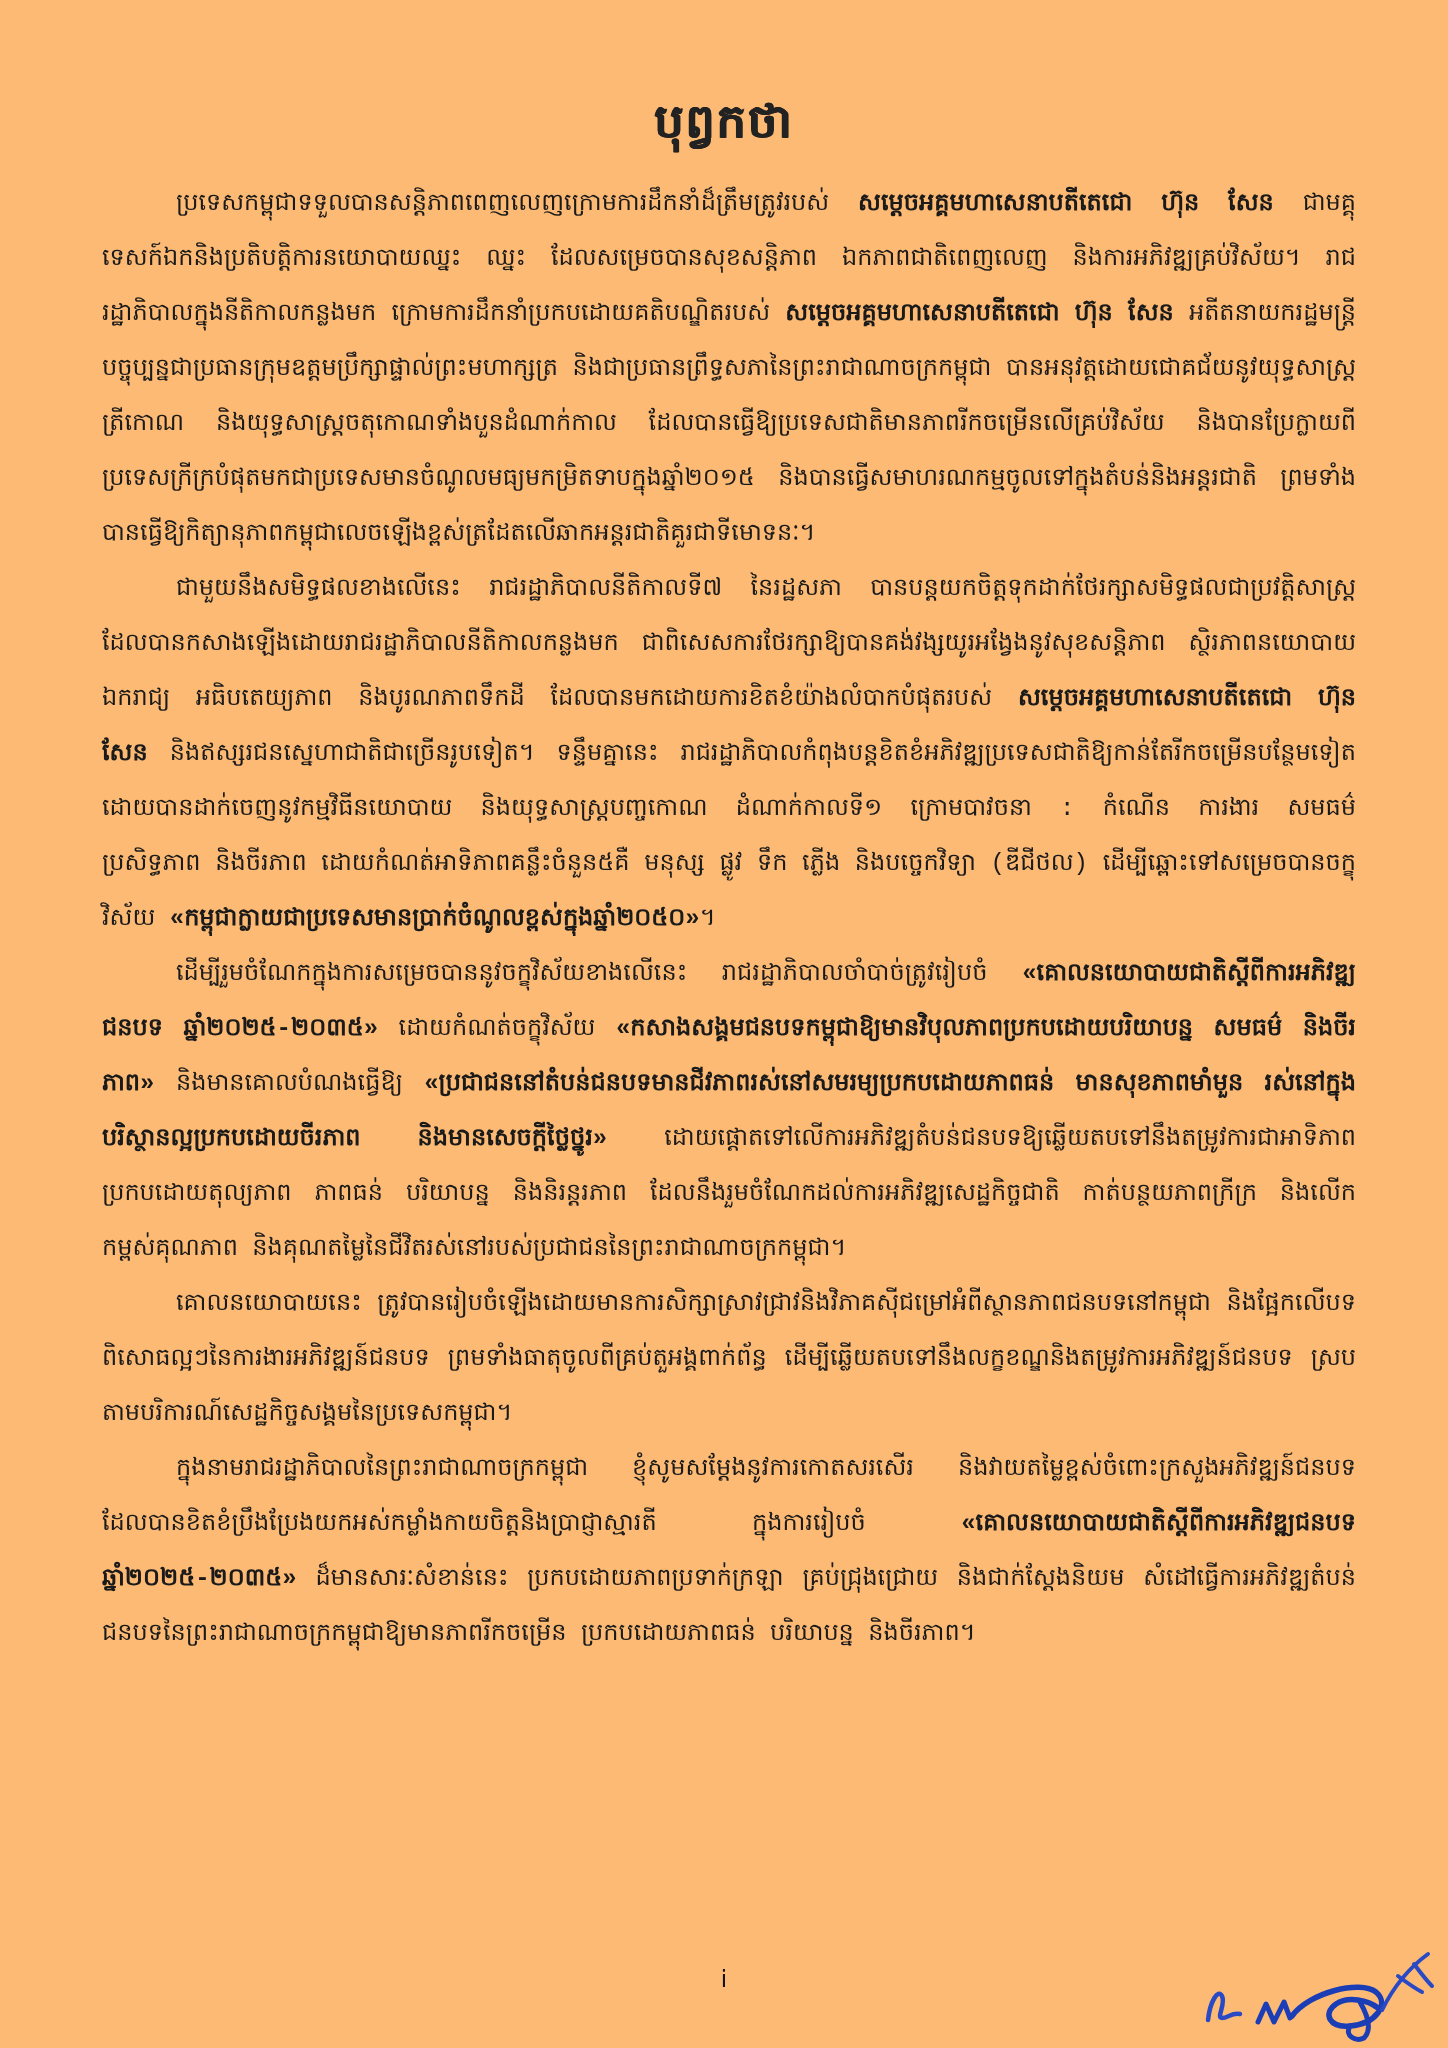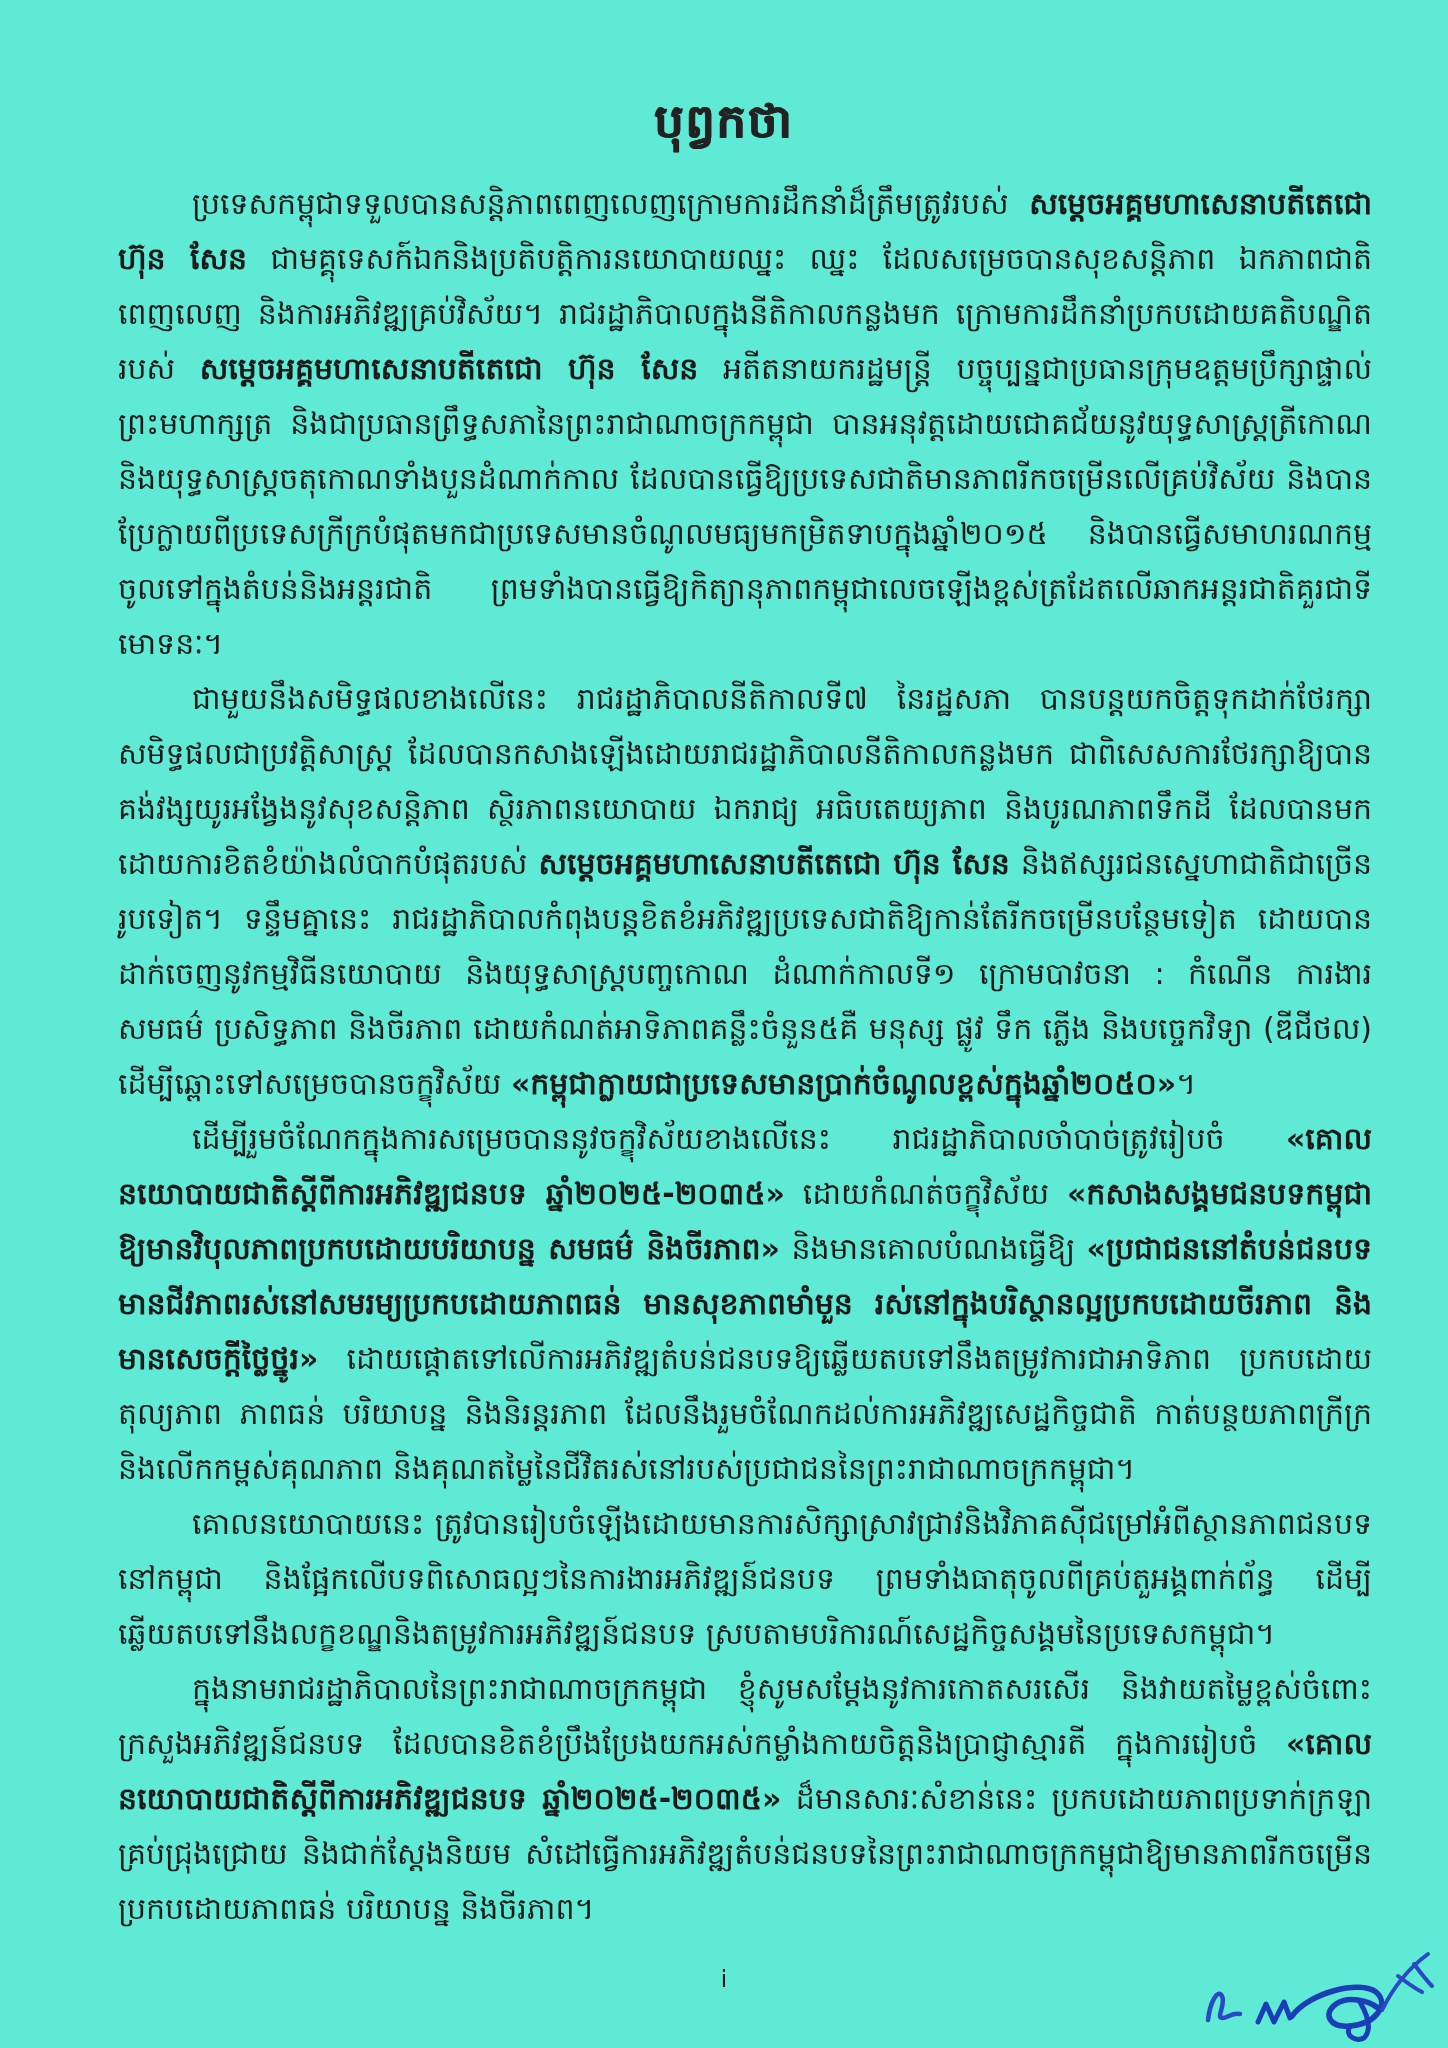--- a/index.html
+++ b/index.html
@@ -1,47 +1,48 @@
 <!DOCTYPE html>
 <html><head>
 <meta charset="utf-8">
 <style>
   html, body { margin: 0; padding: 0; background: #e8e8e8; }
   .page {
     position: relative;
     width: 1448px;
     height: 2048px;
     margin: 0 auto;
-    background: #5eead4;
+    background: #fdba74;
     font-family: "DejaVu Sans", sans-serif;
     color: #1a1a1a;
     overflow: hidden;
   }
   .doc-title {
     position: absolute;
     top: 92px;
     left: 0;
     width: 100%;
     text-align: center;
     font-size: 46px;
     font-weight: 700;
     letter-spacing: 2px;
     color: #222222;
     
     text-shadow: 0.6px 0 0 #222222, -0.6px 0 0 #222222;
   }
   .body-text {
     position: absolute;
     top: 176px;
-    left: 118px;
+    left: 102px;
     width: 1254px;
-    font-size: 30px;
+    font-size: 24px;
     line-height: 55px;
     text-align: justify;
     text-justify: inter-word;
+    font-family: Liberation Mono, monospace;
   }
   .body-text p {
     margin: 0;
     text-indent: 74px;
   }
   .body-text .bold { font-weight: 700; }
   .page-number {
     position: absolute;
     bottom: 56px;
     left: 0;

